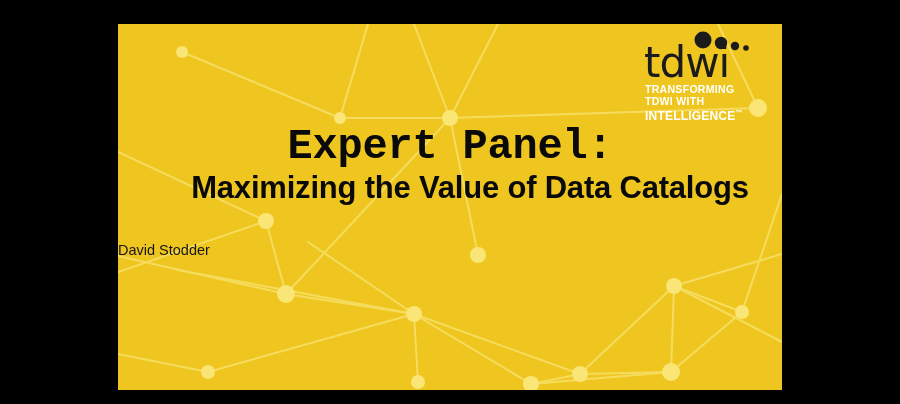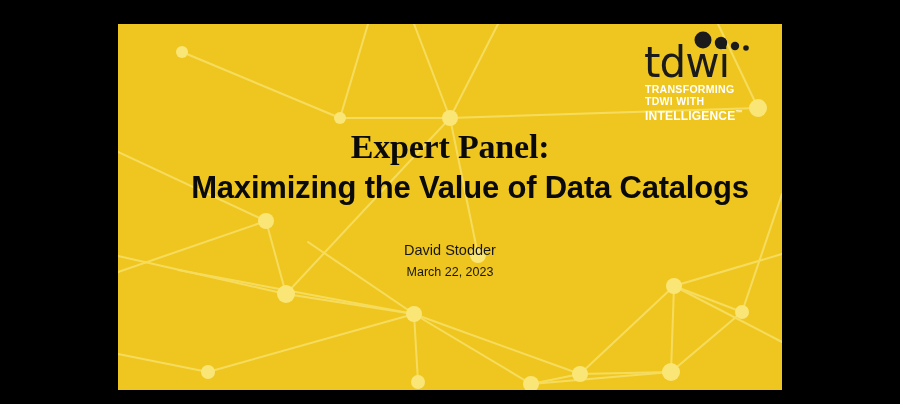--- a/index.html
+++ b/index.html
@@ -91,41 +91,40 @@
   
   .title-block {
     position: absolute;
     left: 0;
     top: 103px;
     width: 664px;
     text-align: center;
     color: #0a0a0a;
   }
   #title-line1 {
-    font-size: 34px;
+    font-size: 42px;
     font-weight: bold;
     line-height: 40px;
     letter-spacing: -0.2px;
-    font-family: Liberation Serif, serif;
+    font-family: Liberation Mono, monospace;
   }
   #title-line2 {
     font-size: 31px;
     font-weight: bold;
     line-height: 42px;
     letter-spacing: -0.2px;
     font-family: "Liberation Sans", sans-serif;
     padding-left: 40px;
   }
 
   .byline-block {
     position: absolute;
     left: 0;
     top: 216px;
     width: 664px;
-    text-align: center;
     color: #171717;
   }
   #presenter-name {
     font-size: 14.5px;
     line-height: 20px;
     font-family: "Liberation Sans", sans-serif;
   }
   #presenter-title {
     font-size: 14.5px;
     line-height: 21px;
@@ -212,17 +211,16 @@
       </div>
     </div>
 
     <div class="title-block">
       <div id="title-line1">Expert Panel:</div>
       <div id="title-line2">Maximizing the Value of Data Catalogs</div>
     </div>
 
     <div class="byline-block">
       <div id="presenter-name">David Stodder</div>
-      <div id="presentation-date">March 22, 2023</div>
     </div>
 
   </div>
 </div>
 
 </body></html>

